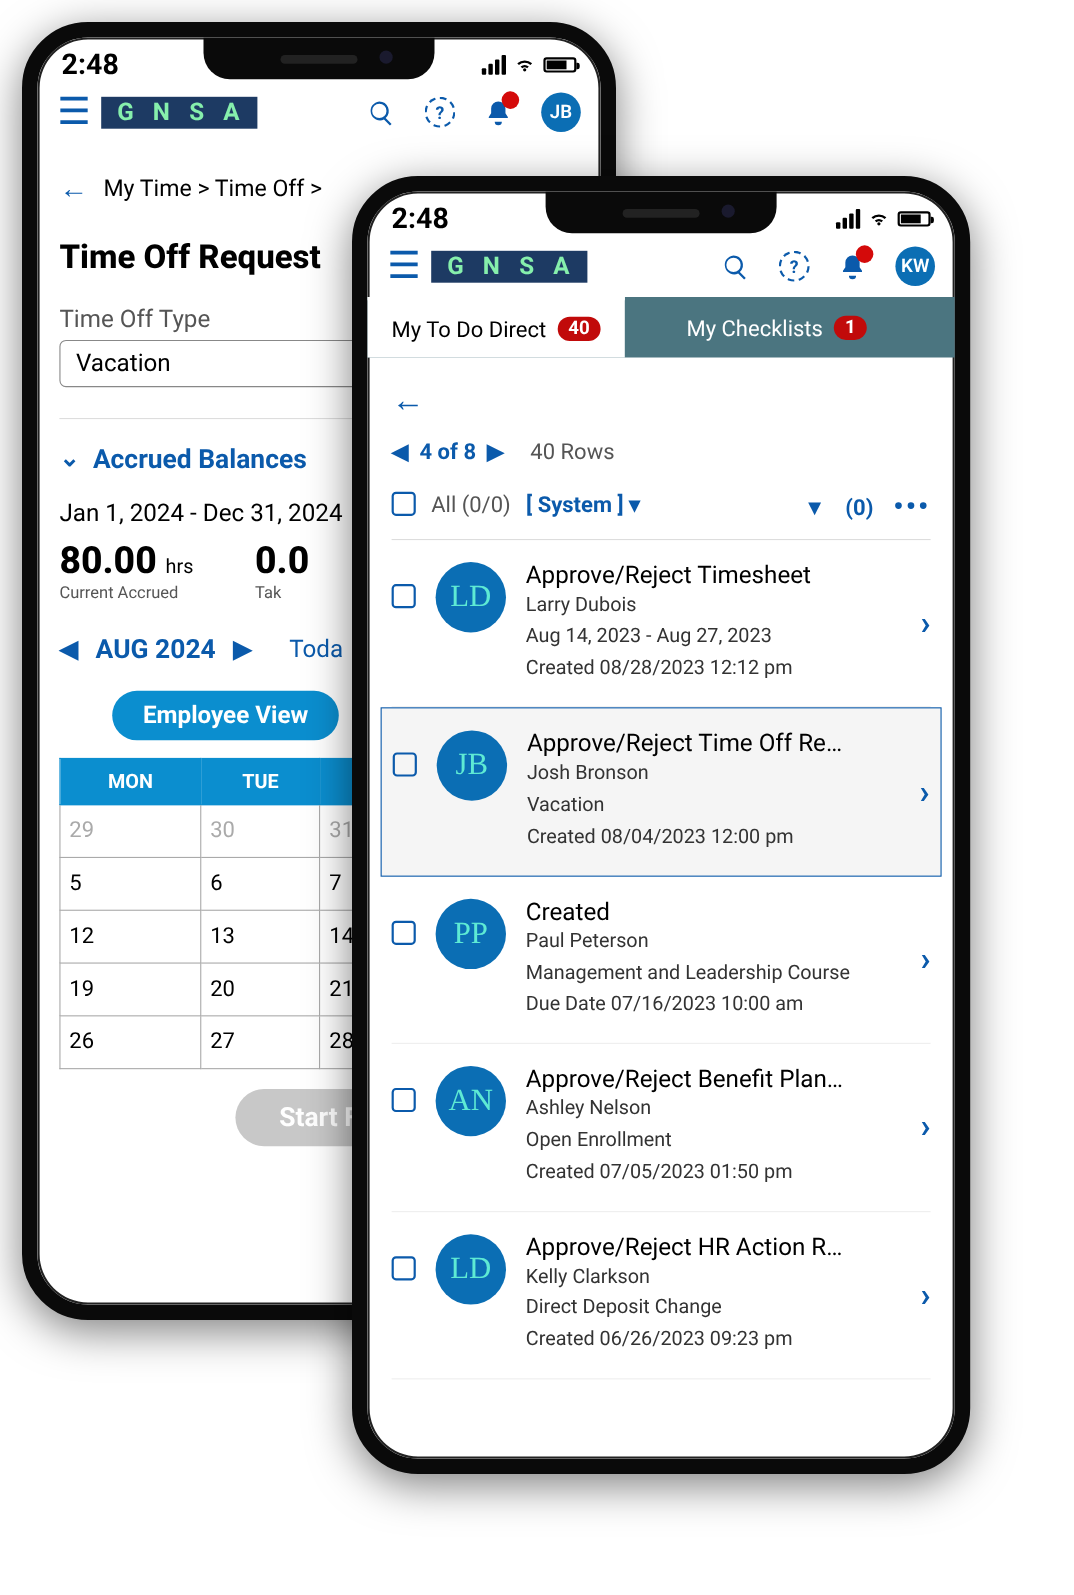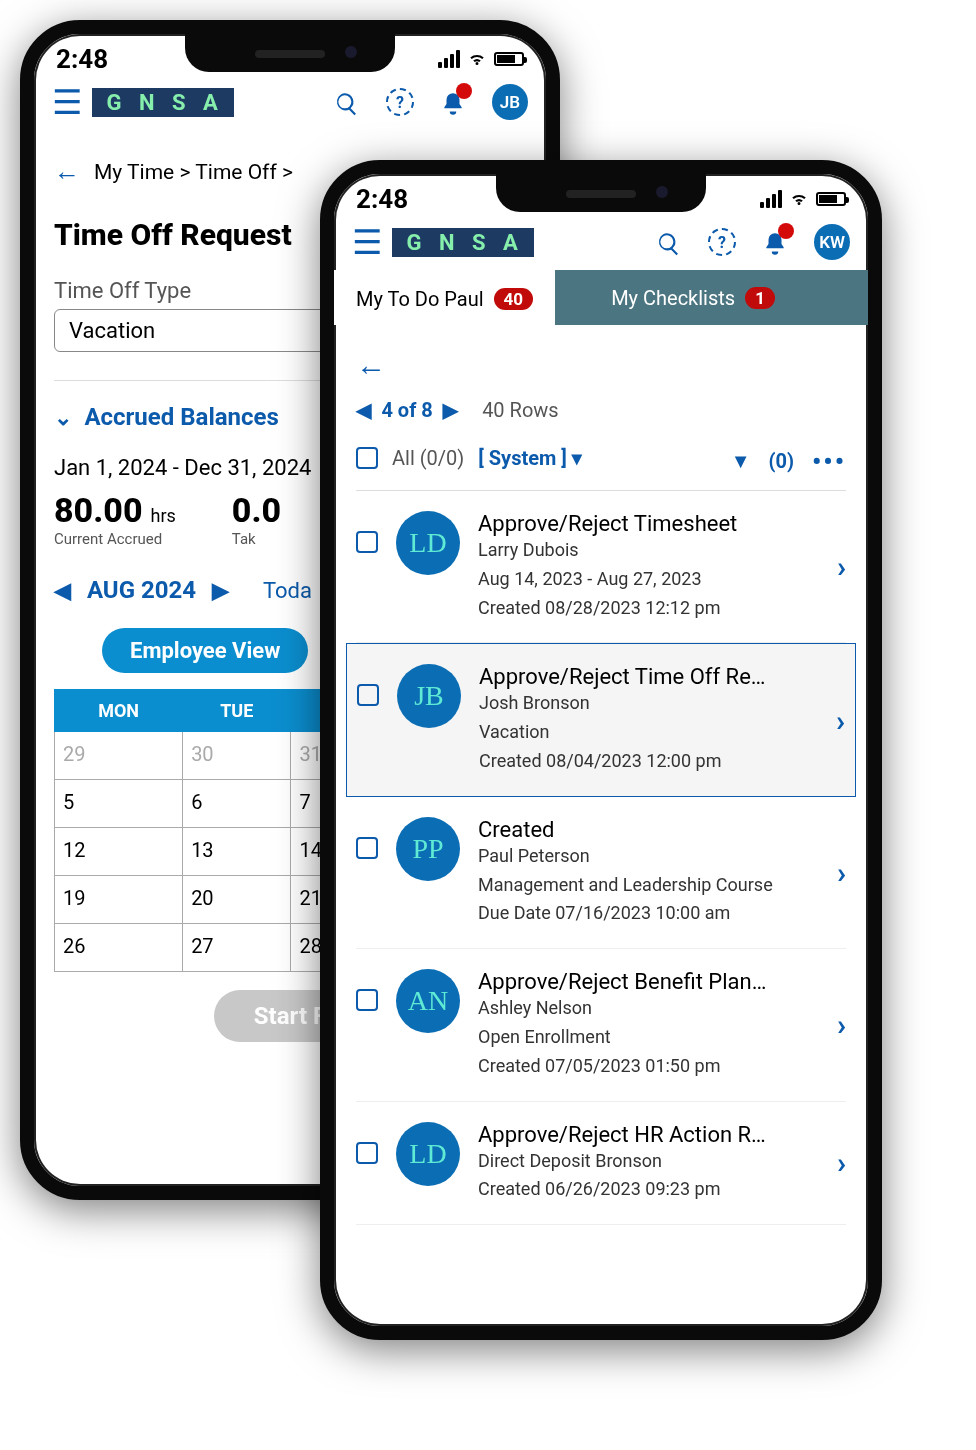--- a/index.html
+++ b/index.html
@@ -272,21 +272,21 @@
         <svg class="icon" viewBox="0 0 24 24">
             <path d="M12 2a6 6 0 00-6 6v4l-2 3v1h16v-1l-2-3V8a6 6 0 00-6-6zm0 20a3 3 0 003-3H9a3 3 0 003 3z"></path>
           </svg>
       </span>
       <span class="avatar-badge">KW</span>
     </div>
   </div>
 
   <div class="tabs">
     <div class="tab active">
-      <span>My To Do Paul</span>
+      <span>My To Do Direct</span>
       <span class="pill">40</span>
     </div>
     <div class="tab inactive">
       <span>My Checklists</span>
       <span class="pill">1</span>
     </div>
   </div>
 
   <div class="p2-content">
     <div class="p2-back">←</div>
@@ -352,20 +352,21 @@
             <div class="line">Open Enrollment</div>
             <div class="line">Created 07/05/2023 01:50 pm</div>
           </div>
           <span class="chev-r">›</span>
         </div>
         <div class="item">
           <span class="cb"></span>
           <span class="avatar">LD</span>
           <div class="body">
             <div class="title">Approve/Reject HR Action R…</div>
-            <div class="line">Direct Deposit Bronson</div>
+            <div class="line">Kelly Clarkson</div>
+            <div class="line">Direct Deposit Change</div>
             <div class="line">Created 06/26/2023 09:23 pm</div>
           </div>
           <span class="chev-r">›</span>
         </div>
       </div>
   </div>
 </div>
 
 </body></html>

